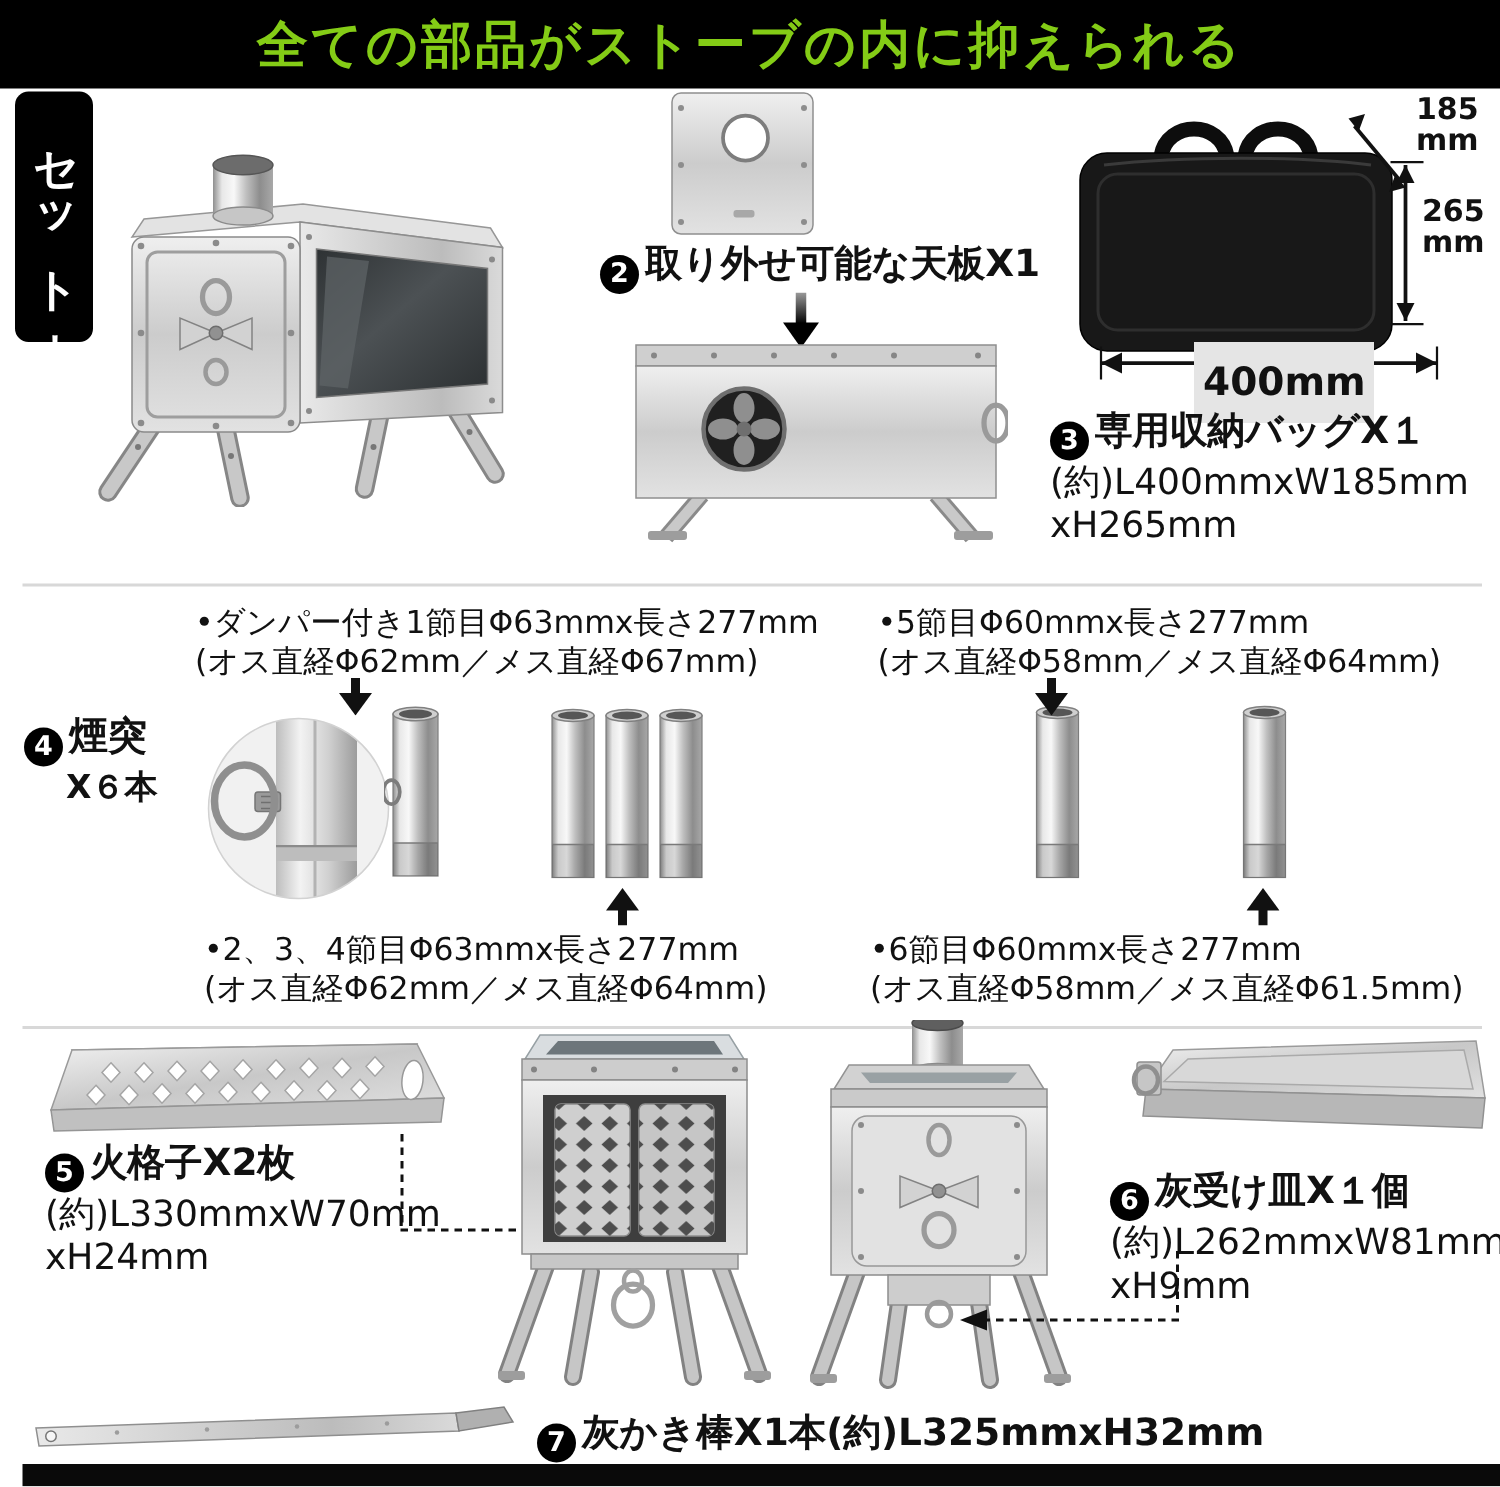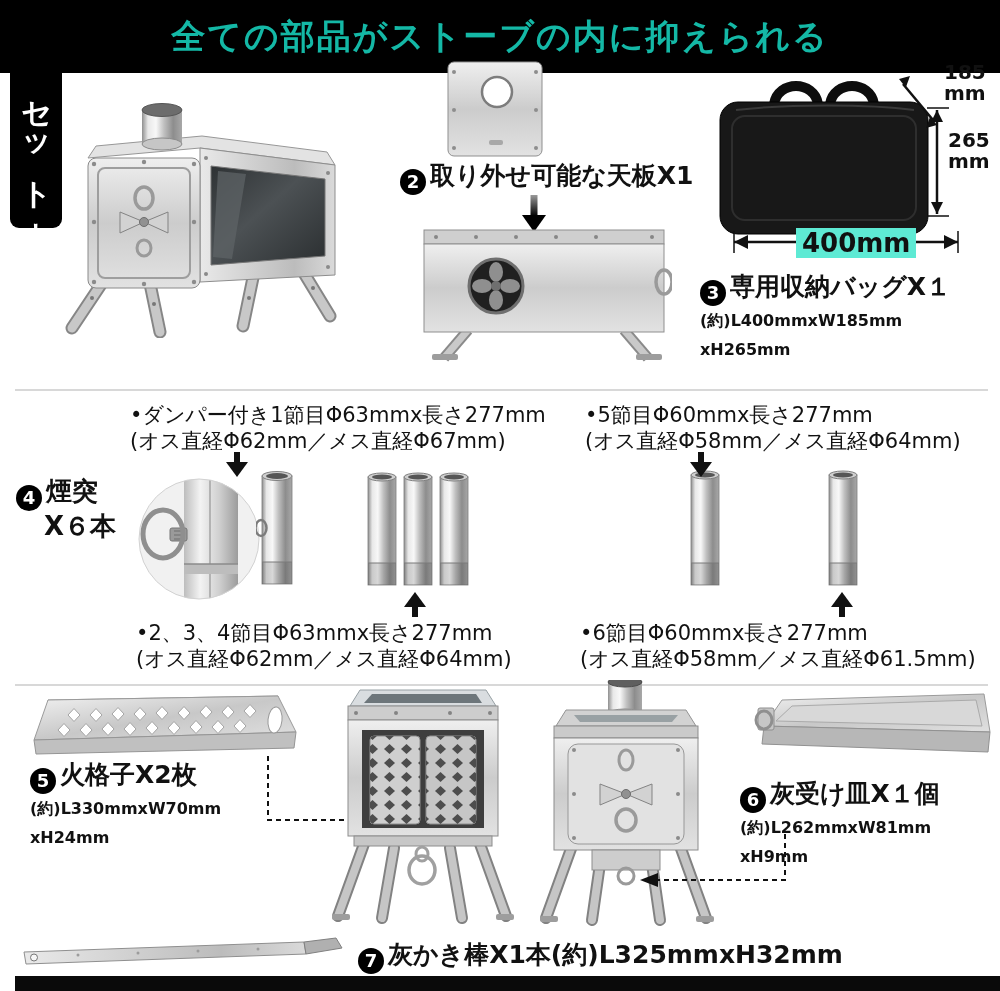--- a/index.html
+++ b/index.html
@@ -1,37 +1,37 @@
 <!DOCTYPE html>
 <html><head>
 <meta charset="utf-8">
 <style>
   html,body{margin:0;padding:0;background:#fff;}
   #stage{position:relative;width:1000px;height:991px;background:#fff;overflow:hidden;
          font-family:"DejaVu Sans","Liberation Sans",sans-serif;color:#111;}
   .abs{position:absolute;}
   .ctr{text-align:left;}
   
-  .banner{left:0;top:0;width:1000px;height:73px;background:#000;color:#14b8a6;
+  .banner{left:0;top:0;width:1000px;height:59px;background:#000;color:#84cc16;
           display:flex;align-items:center;justify-content:center;
           font-size:34px;font-weight:800;letter-spacing:2px;white-space:nowrap;}
   
   .vbadge{left:10px;top:61px;width:52px;height:167px;background:#000;color:#fff;border-radius:9px;
           display:flex;align-items:center;justify-content:center;
           writing-mode:vertical-rl;text-orientation:upright;
           font-size:30px;font-weight:800;letter-spacing:5px;}
   
   .num{display:inline-flex;align-items:center;justify-content:center;flex:none;
        width:26px;height:26px;border-radius:50%;background:#000;color:#fff;
        font-weight:800;font-size:18px;margin-right:4px;vertical-align:-4px;}
   .lbl{font-size:25px;font-weight:700;line-height:30px;white-space:nowrap;}
-  .dim{font-size:16px;font-weight:700;line-height:29px;white-space:nowrap;}
+  .dim{font-size:24px;font-weight:400;line-height:29px;white-space:nowrap;}
   .spec{font-size:21px;font-weight:400;line-height:26px;white-space:nowrap;}
   .mlbl{font-size:20px;font-weight:700;line-height:21px;}
-  .wlbl{font-size:26px;font-weight:700;background:#5eead4;padding:0 6px;white-space:nowrap;}
+  .wlbl{font-size:26px;font-weight:700;background:#e5e5e5;padding:12px 6px;white-space:nowrap;}
   .divider{height:2px;background:#d8d8d8;}
   .botbar{left:15px;top:976px;width:985px;height:15px;background:#0a0a0a;}
 </style>
 </head>
 <body>
 
 <div id="stage">
 
   <svg width="0" height="0" style="position:absolute">
     <defs>
@@ -230,21 +230,21 @@
     <div class="spec">•ダンパー付き1節目Φ63mmx長さ277mm</div>
     <div class="spec">(オス直経Φ62mm／メス直経Φ67mm)</div>
   </div>
   <div class="abs ctr" style="left:585px;top:402px;width:410px">
     <div class="spec">•5節目Φ60mmx長さ277mm</div>
     <div class="spec">(オス直経Φ58mm／メス直経Φ64mm)</div>
   </div>
 
   <div class="abs" style="left:16px;top:476px">
     <div class="lbl" style="font-size:26px"><span class="num">4</span><span>煙突</span></div>
-    <div class="lbl" style="font-size:26px;padding-left:28px">X６本</div>
+    <div class="lbl" style="font-size:22px;padding-left:28px">X６本</div>
   </div>
 
   <svg class="abs" style="left:136px;top:476px" width="126" height="126" viewBox="0 0 126 126">
     <clipPath id="mgClip">
         <circle cx="63" cy="63" r="60"></circle>
       </clipPath>
     <circle cx="63" cy="63" r="60" fill="#f1f1f1"></circle>
     <g clip-path="url(#mgClip)">
       <rect x="48" y="0" width="54" height="126" fill="url(#gPipeZoom)"></rect>
       <line x1="74" y1="0" x2="74" y2="126" stroke="#b3b3b3" stroke-width="2"></line>

